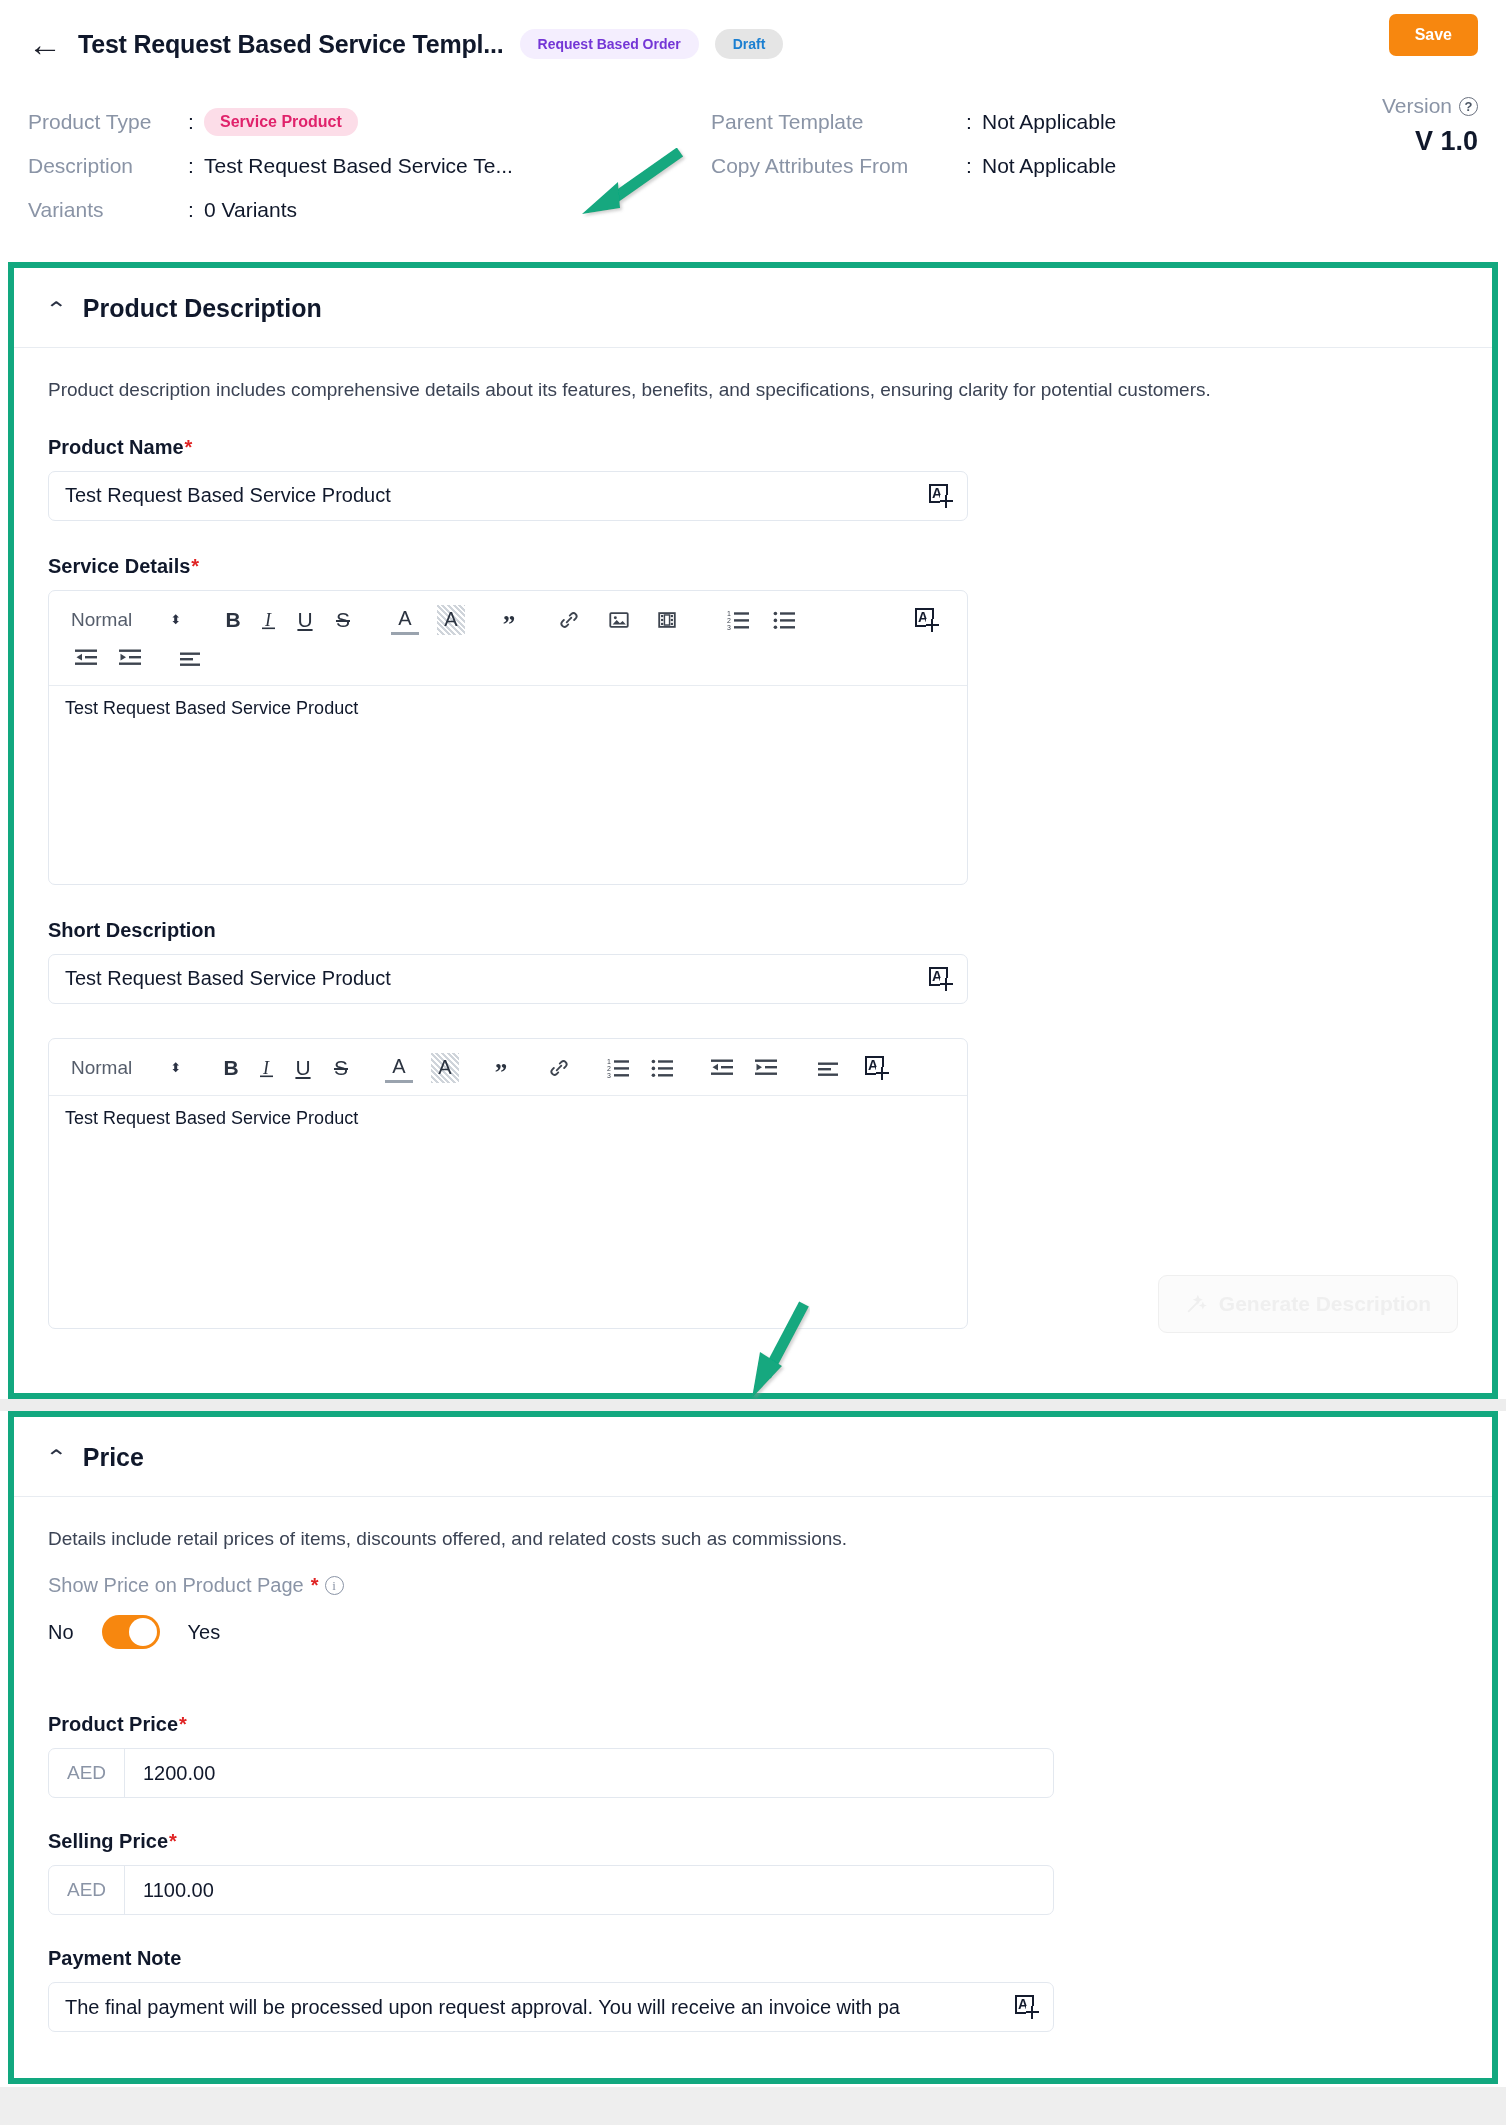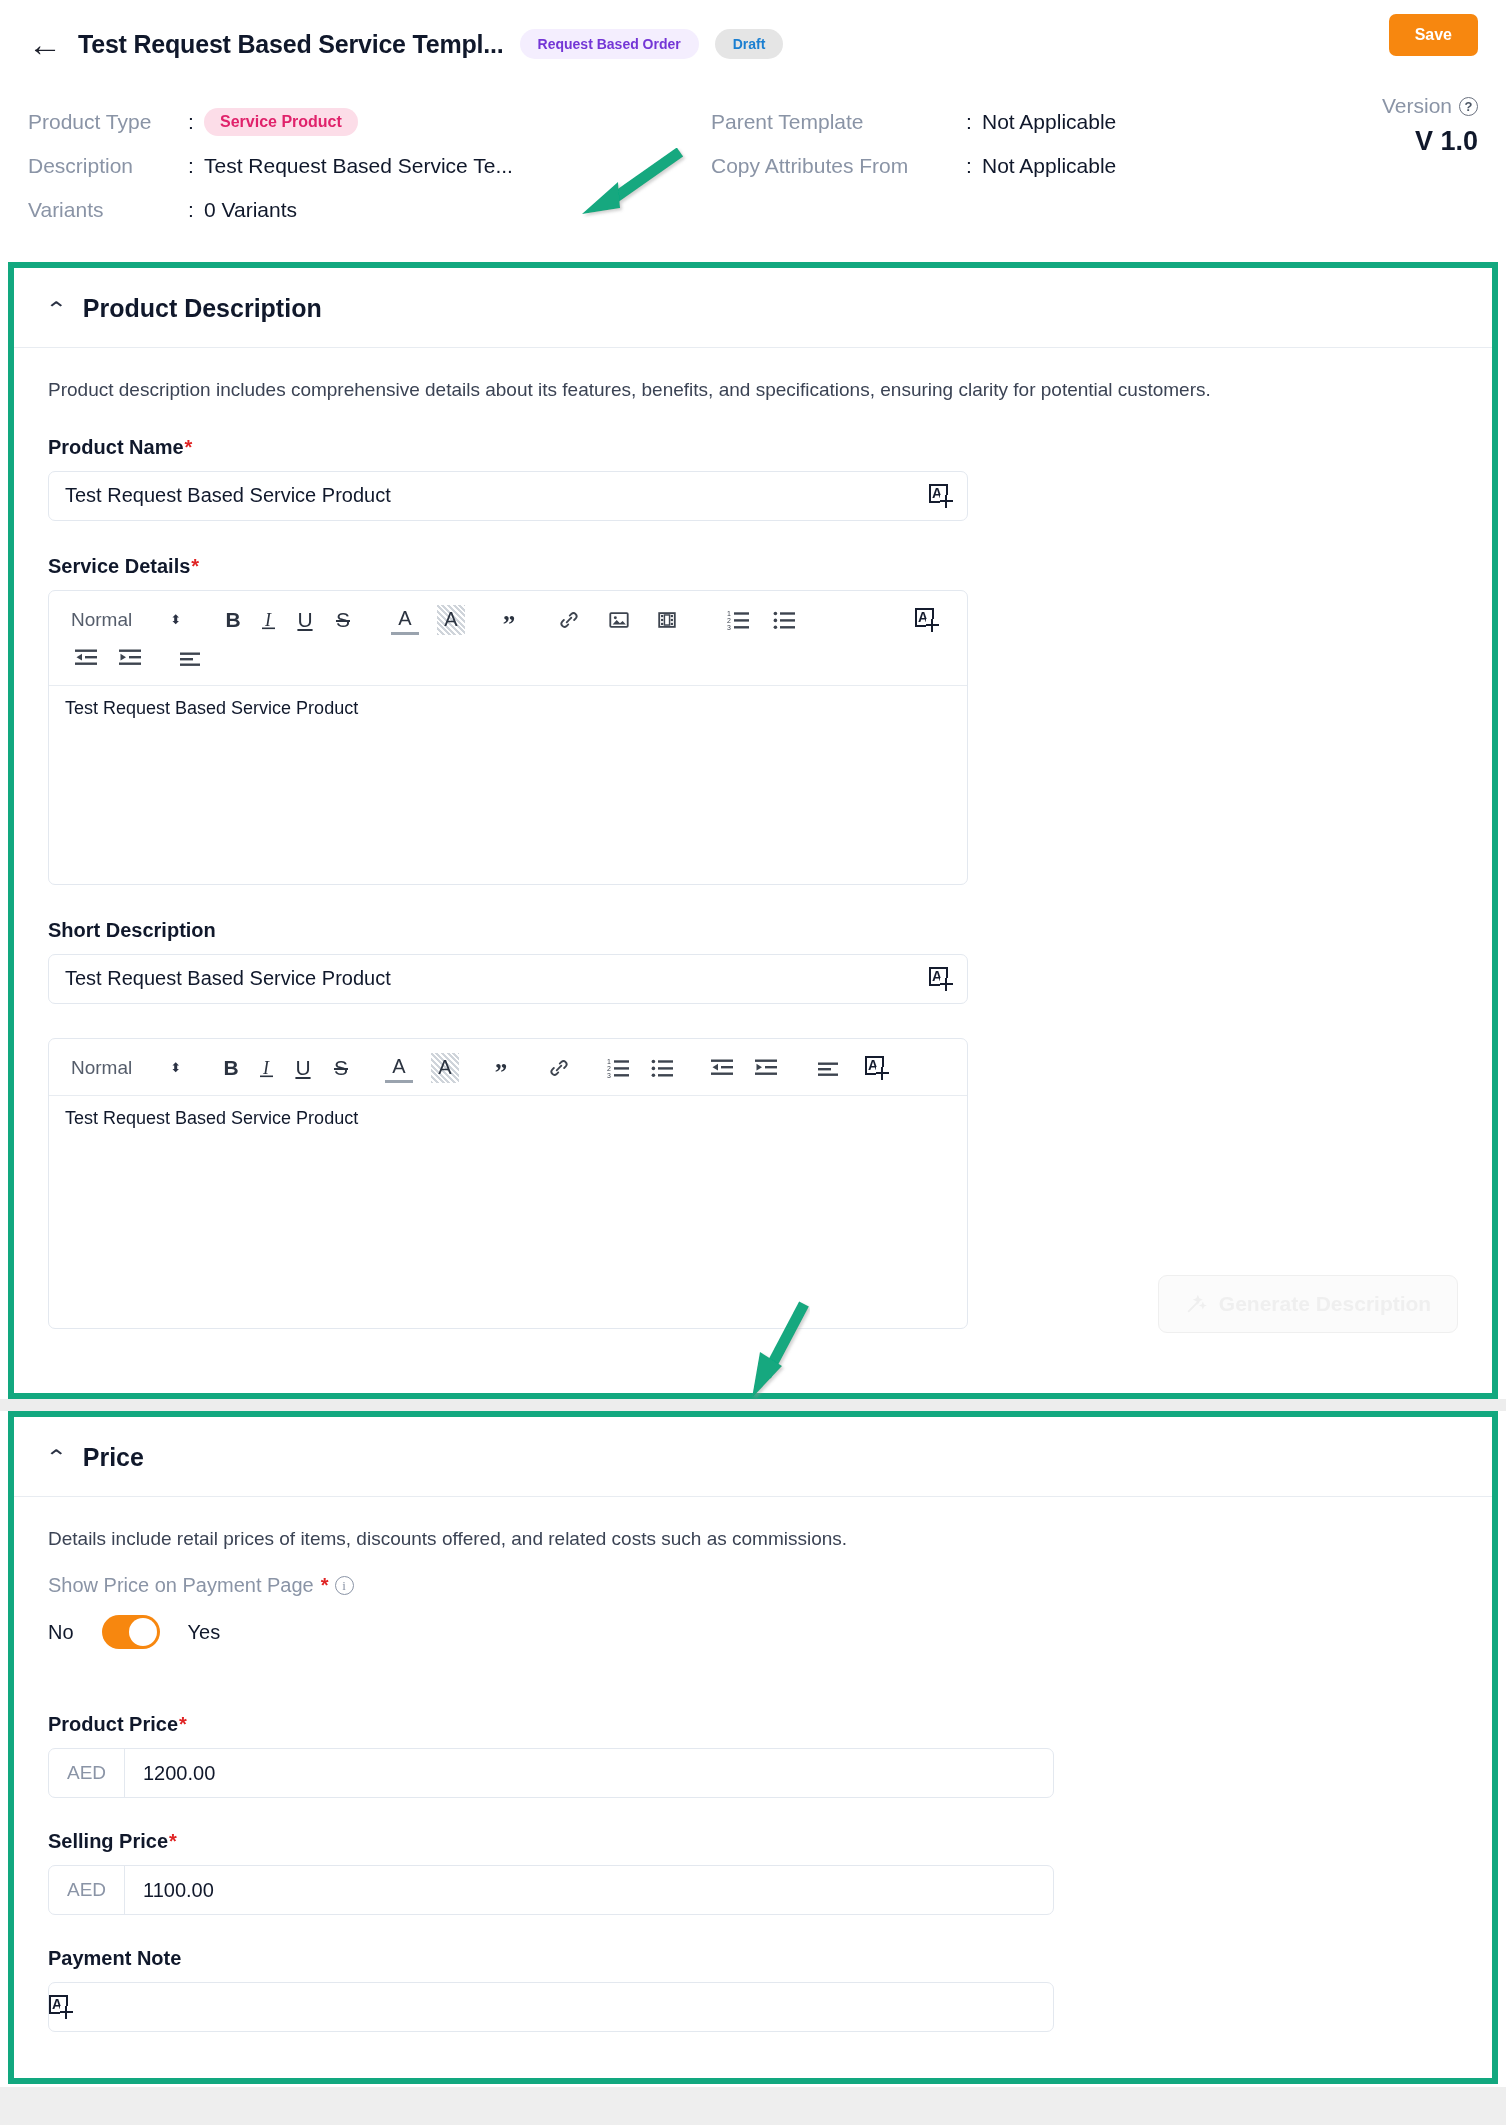--- a/index.html
+++ b/index.html
@@ -682,21 +682,21 @@
 
   <div class="hl-panel" style="border-bottom-width:6px;">
     <div class="section-head">
       <span class="caret">⌃</span>
       <span class="section-title">Price</span>
     </div>
     <div class="section-body">
       <div class="section-desc" style="margin-bottom:22px">Details include retail prices of items, discounts offered, and related costs such as commissions.</div>
 
       <div class="toggle-label">
-        <span>Show Price on Payment Page</span>
+        <span>Show Price on Product Page</span>
         <span class="req">*</span>
         <span class="info-i">i</span>
       </div>
       <div class="toggle-row">
         <span class="tg-txt">No</span>
         <span class="switch">
             <span class="knob"></span>
           </span>
         <span class="tg-txt">Yes</span>
       </div>
@@ -717,20 +717,21 @@
       <div class="price-wrap">
         <span class="price-cur">AED</span>
         <span class="price-val">1100.00</span>
       </div>
 
       <div class="field-label">
         <span>Payment Note</span>
           <span class="req"></span>
       </div>
       <div class="input-wrap note-wrap" style="margin-bottom:16px">
+        <span class="val">The final payment will be processed upon request approval. You will receive an invoice with pa</span>
         <span class="tr-icon">
             <span class="sq"></span>
             <span class="a">A</span>
             <span class="plus"></span>
           </span>
       </div>
     </div>
   </div>
 
   <div class="bottom-strip"></div>

